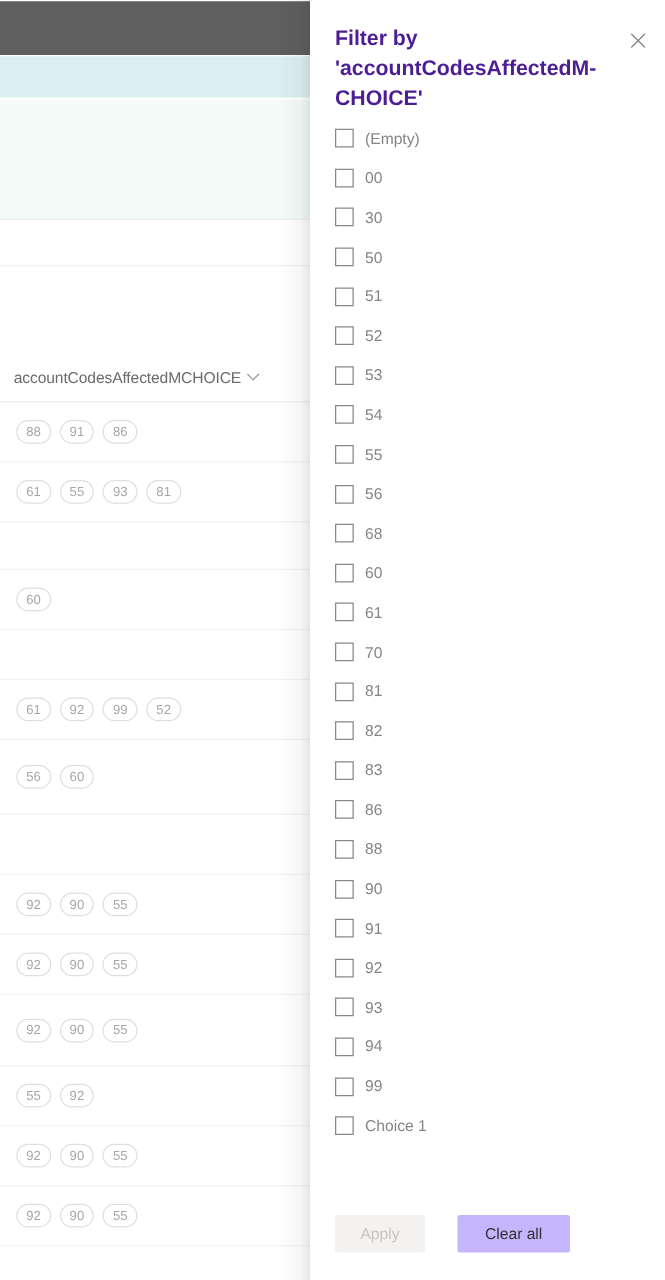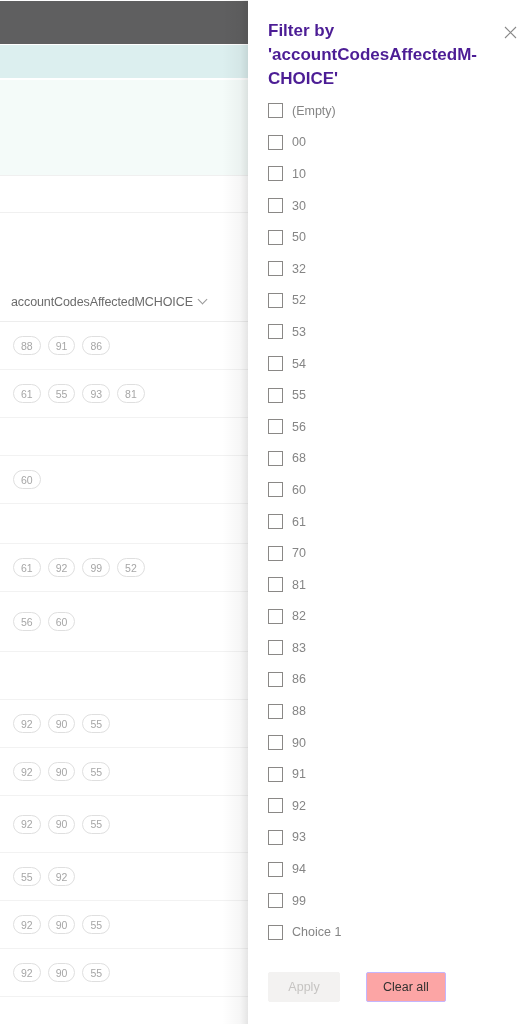--- a/index.html
+++ b/index.html
@@ -246,23 +246,23 @@
     box-sizing: border-box;
     border-radius: 2px;
   }
   .btn-apply {
     background: #f3f2f1;
     color: #c6c4c2;
     border: 1px solid #f3f2f1;
     cursor: default;
   }
   .btn-clear {
-    background: #fca5a5;
+    background: #c4b5fd;
     color: #323130;
-    border: 1px solid #c4b5fd;
+    border: 6px solid #c4b5fd;
     cursor: pointer;
   }
 </style>
 </head>
 <body>
 
 <div id="app">
 
   <div class="bg">
     <div class="topbar"></div>
@@ -381,33 +381,29 @@
         <div class="option-row">
           <span class="cbx"></span>
           <span class="option-label">(Empty)</span>
         </div>
         <div class="option-row">
           <span class="cbx"></span>
           <span class="option-label">00</span>
         </div>
         <div class="option-row">
           <span class="cbx"></span>
-          <span class="option-label">10</span>
-        </div>
-        <div class="option-row">
-          <span class="cbx"></span>
           <span class="option-label">30</span>
         </div>
         <div class="option-row">
           <span class="cbx"></span>
           <span class="option-label">50</span>
         </div>
         <div class="option-row">
           <span class="cbx"></span>
-          <span class="option-label">32</span>
+          <span class="option-label">51</span>
         </div>
         <div class="option-row">
           <span class="cbx"></span>
           <span class="option-label">52</span>
         </div>
         <div class="option-row">
           <span class="cbx"></span>
           <span class="option-label">53</span>
         </div>
         <div class="option-row">

